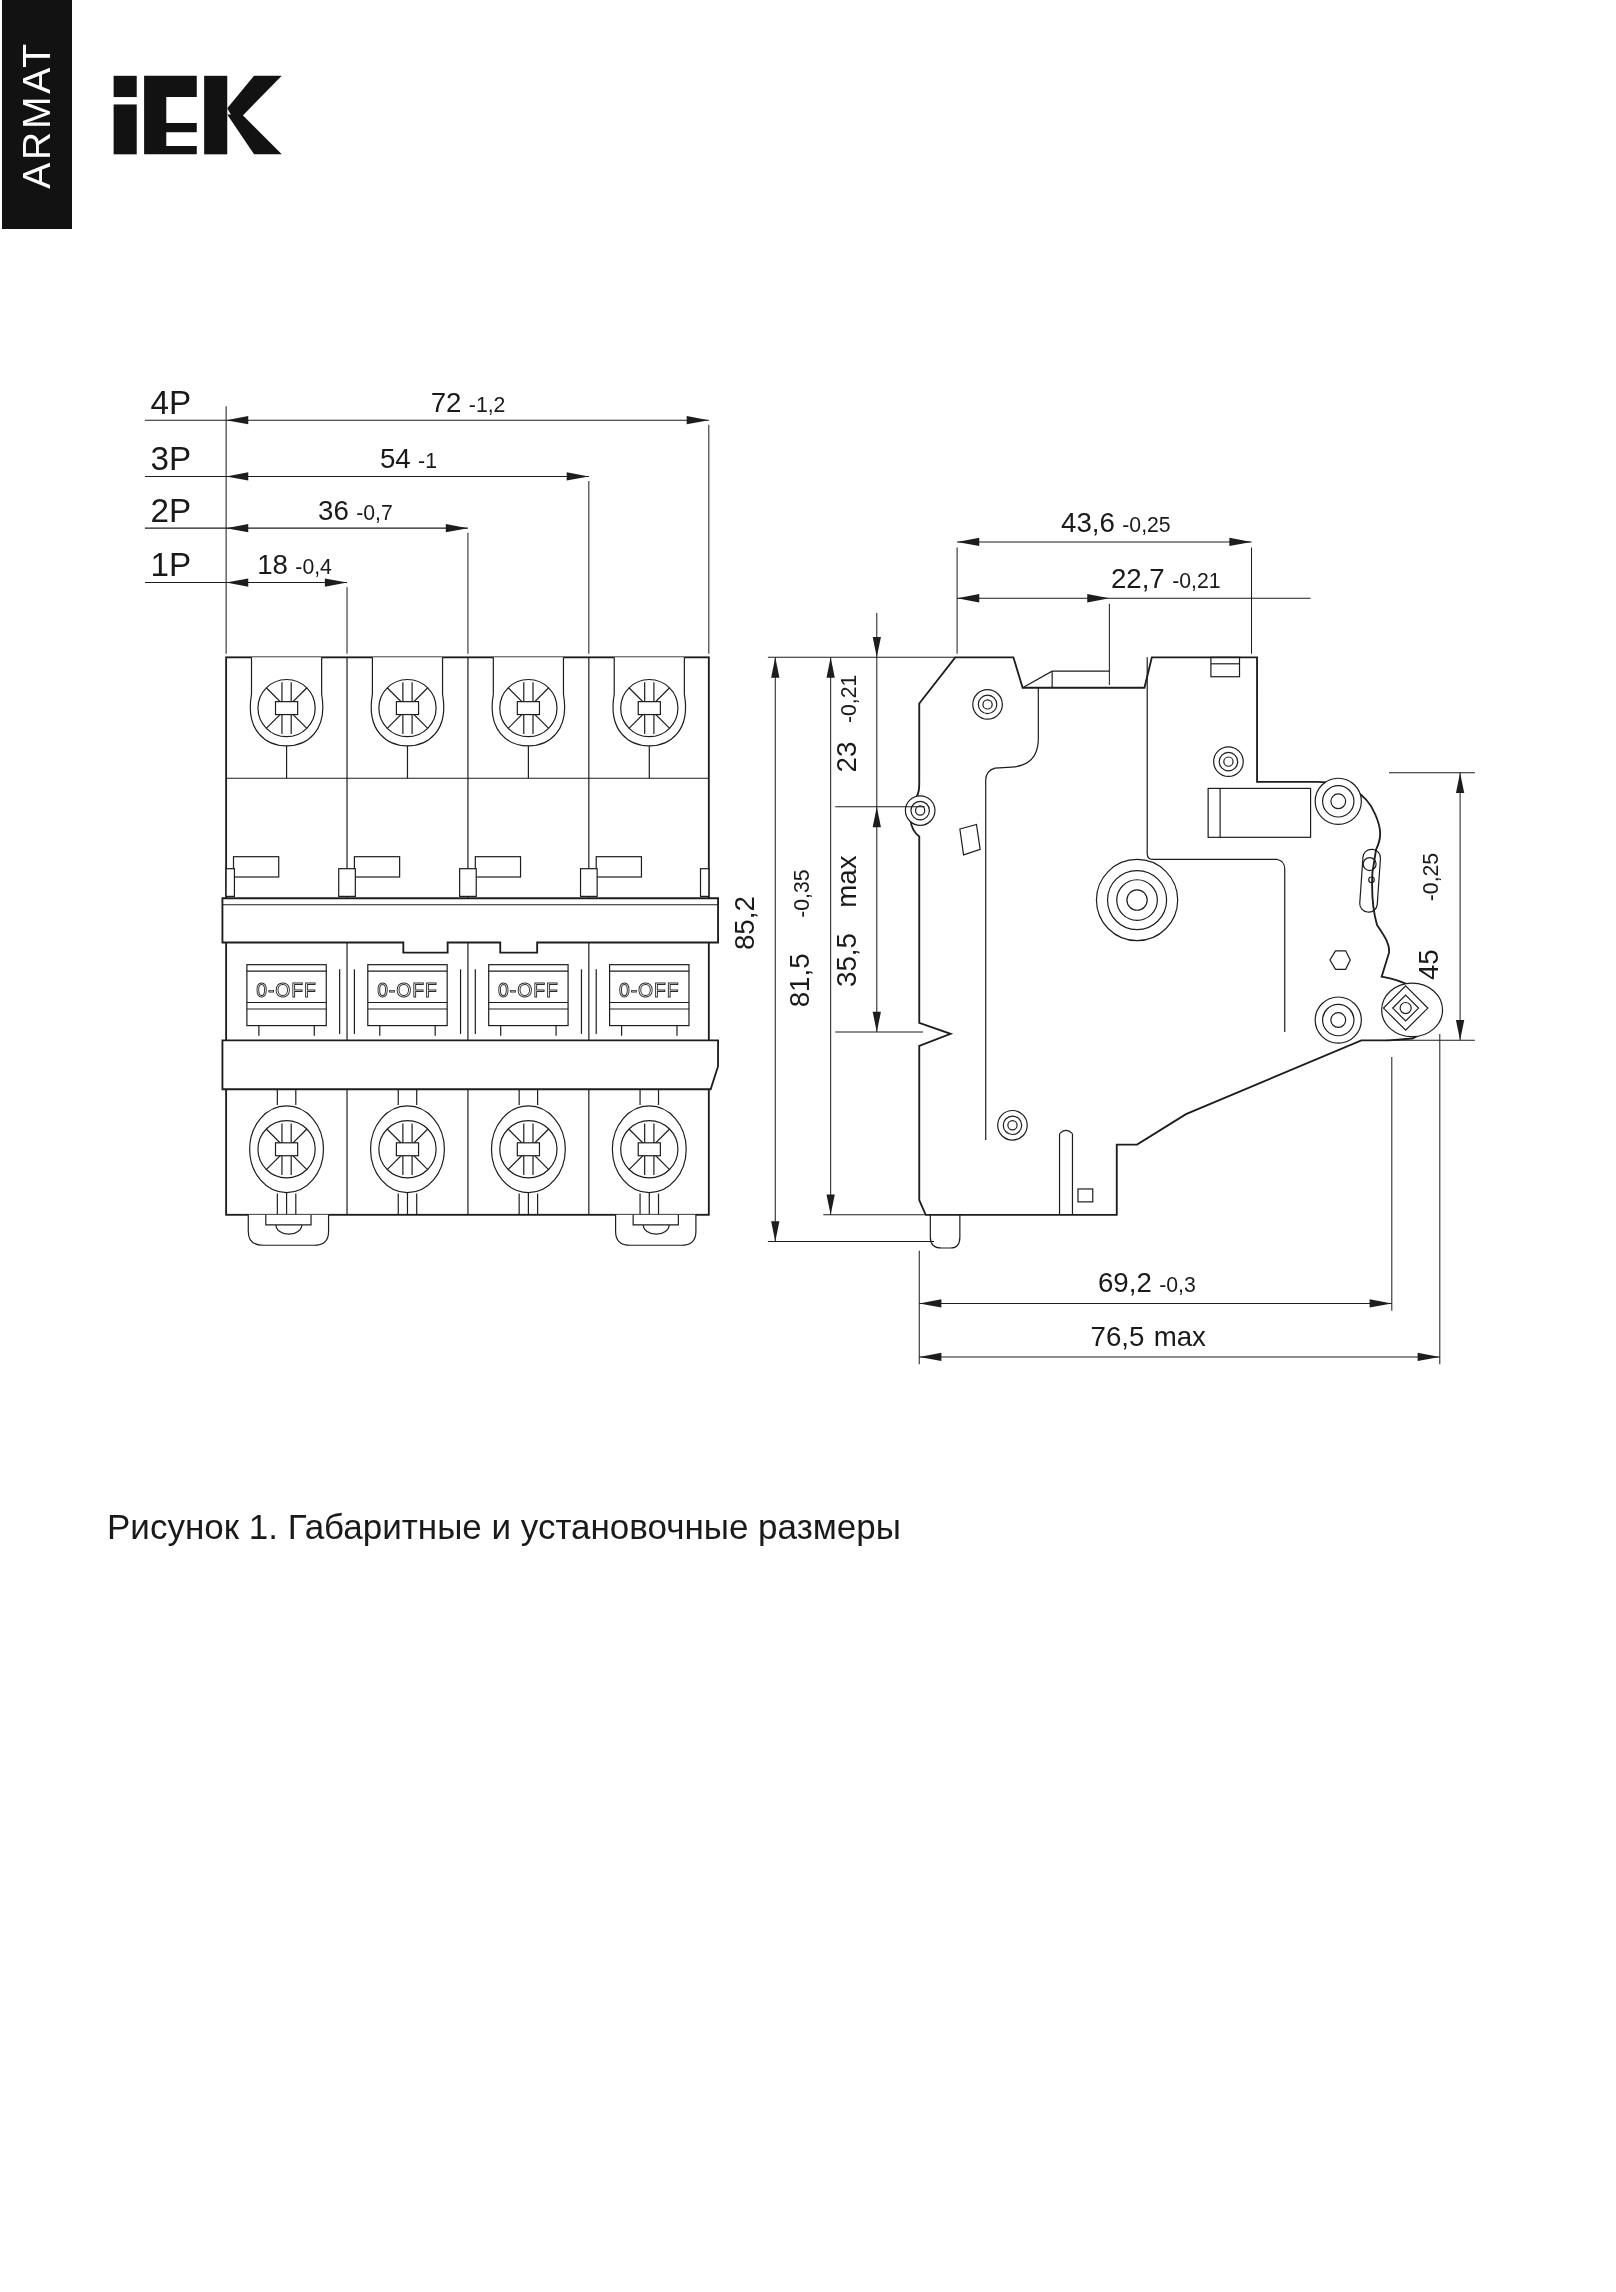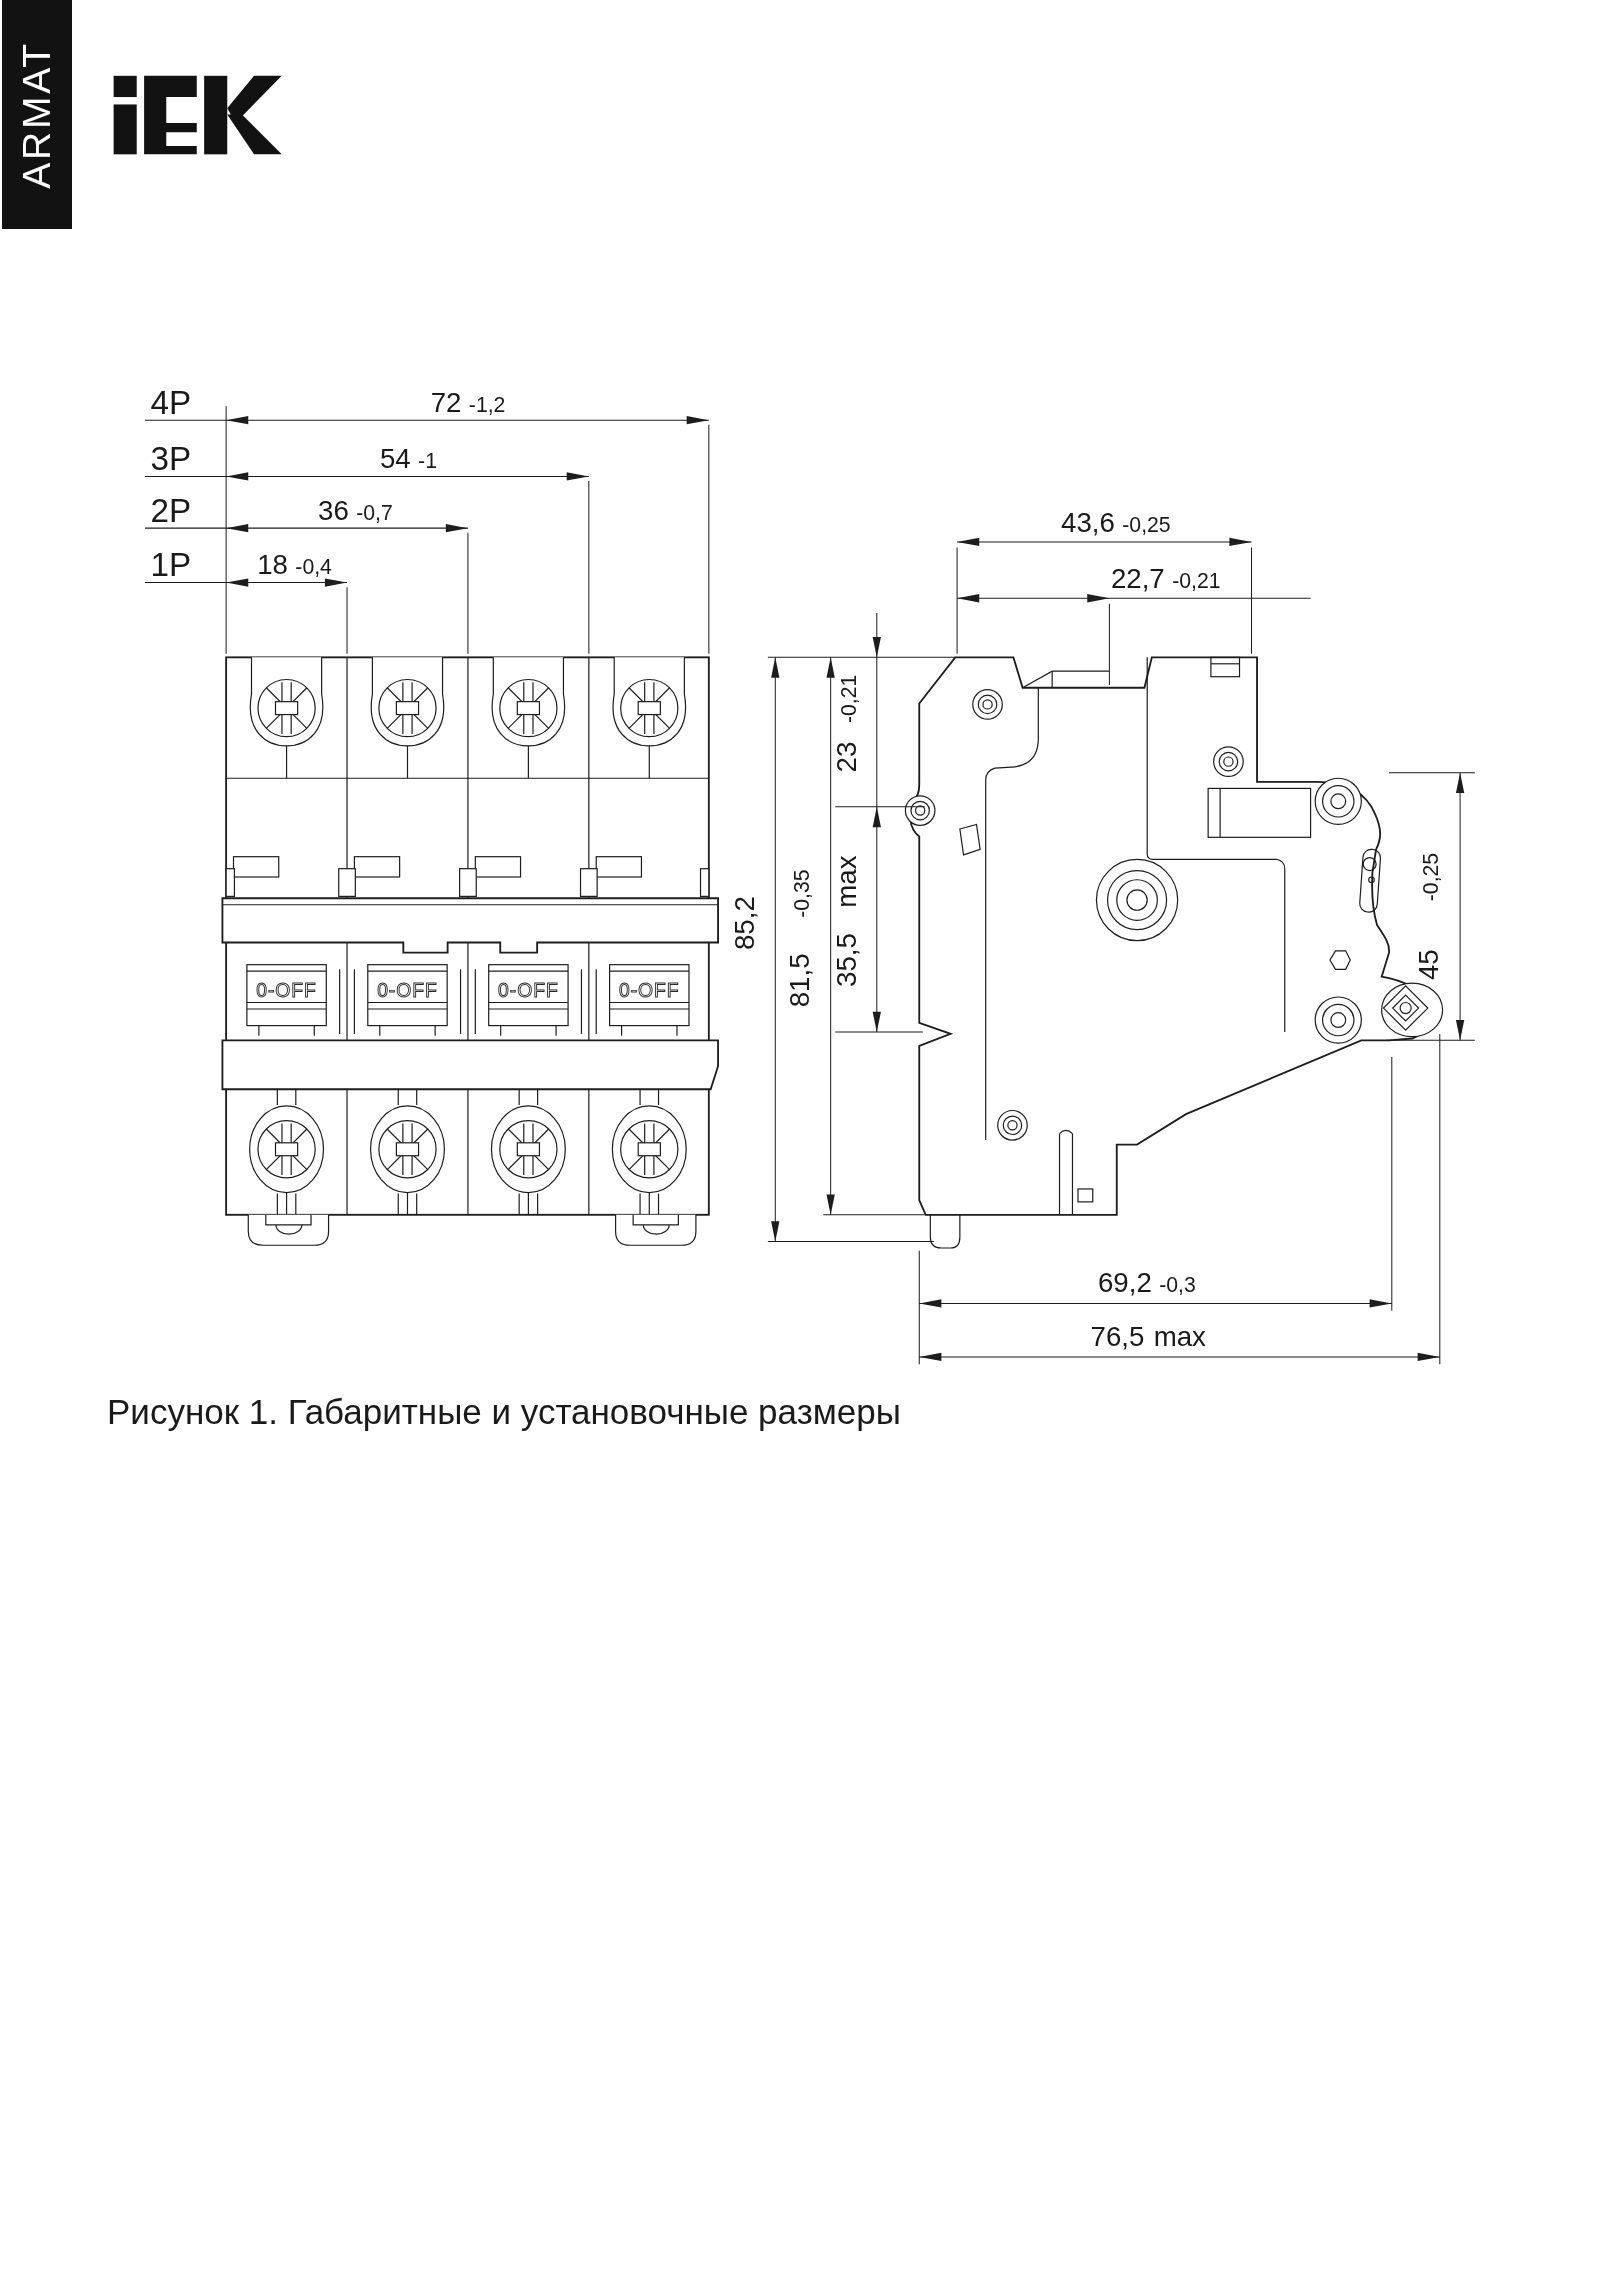--- a/index.html
+++ b/index.html
@@ -2,21 +2,21 @@
 <html style="font-size:14.8px"><head>
 <meta charset="utf-8">
 <style>
   html,body{margin:0;padding:0;background:#ffffff;}
   #page{position:relative;width:1617px;height:2293px;background:#ffffff;overflow:hidden;
         font-family:"Liberation Sans", sans-serif;}
   #brandbar{position:absolute;left:1.8px;top:0;width:70px;height:229px;background:#121212;}
   #brandbar .series{position:absolute;left:50%;top:50%;transform:translate(-50%,-50%) rotate(-90deg);
         color:#ffffff;font-size:39px;letter-spacing:2.8px;white-space:nowrap;font-weight:400;}
   #logo{position:absolute;left:109px;top:72px;}
-  #caption{position:absolute;left:107px;top:1392px;font-size:35px;color:#1a1a1a;}
+  #caption{position:absolute;left:107px;top:1507px;font-size:35px;color:#1a1a1a;}
   svg text{font-family:"Liberation Sans", sans-serif;fill:#1a1a1a;}
   .ln{stroke:#1d1d1d;fill:none;}
   .w2{stroke-width:2px;}
   .w13{stroke-width:1.3px;}
   .w1{stroke-width:1.1px;}
   .wh{fill:#ffffff;}
   .ar{fill:#1d1d1d;stroke:none;}
   .dimv{font-size:30px;}
   .dimt{font-size:23px;}
   .polelab{font-size:36px;}

